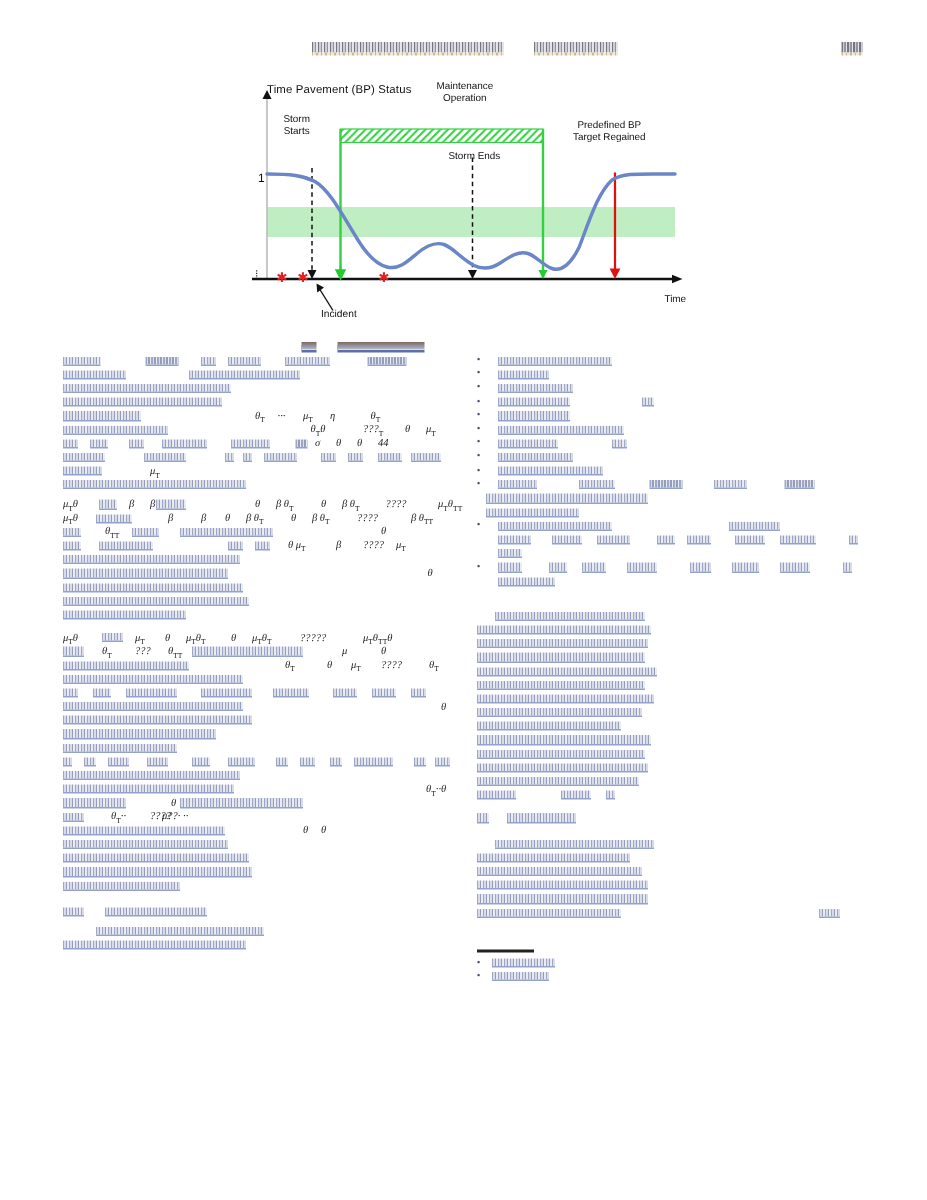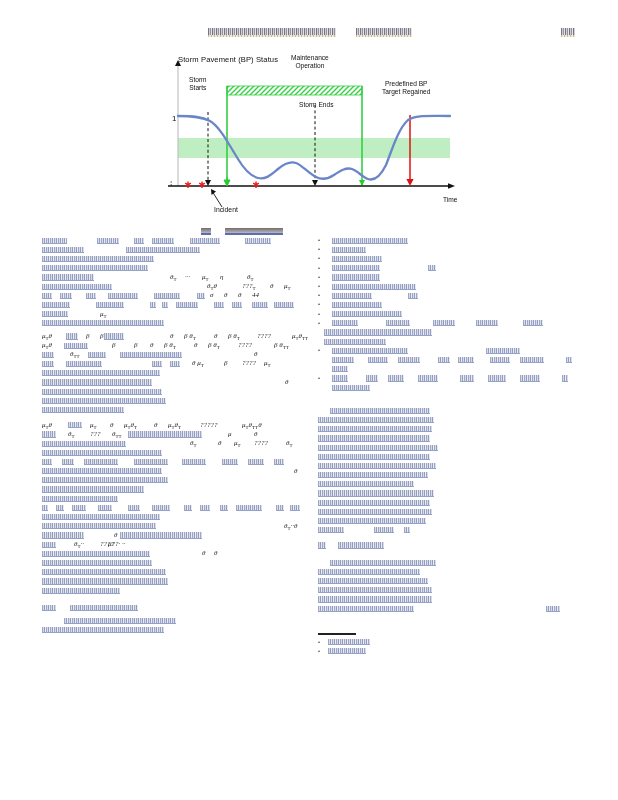--- a/index.html
+++ b/index.html
@@ -68,21 +68,21 @@
 <div class="page">
 
   <div class="hdr">
     <div class="run" style="left:208px;width:128px;"></div>
     <div class="run" style="left:356px;width:56px;"></div>
     <div class="run" style="left:561px;width:14px;"></div>
   </div>
 
   <div>
 
-    <div class="fig-title" style="position:absolute;left:178px;top:55px;">Storm Pavement (BP) Status</div>
+    <div class="fig-title" style="position:absolute;left:178px;top:55px;">Time Pavement (BP) Status</div>
 
     <div class="fig-lab lab-storm-starts">Storm<br>Starts</div>
     <div class="fig-lab lab-maint">Maintenance<br>Operation</div>
     <div class="fig-lab lab-storm-ends">Storm Ends</div>
     <div class="fig-lab lab-target">Predefined BP<br>Target Regained</div>
     <div class="fig-lab lab-one">1</div>
     <div class="fig-lab lab-zero">⁞</div>
     <div class="lab-event">EVENT DURATION</div>
     <div class="fig-lab lab-time">Time</div>
     <div class="fig-lab lab-incident">Incident</div>

